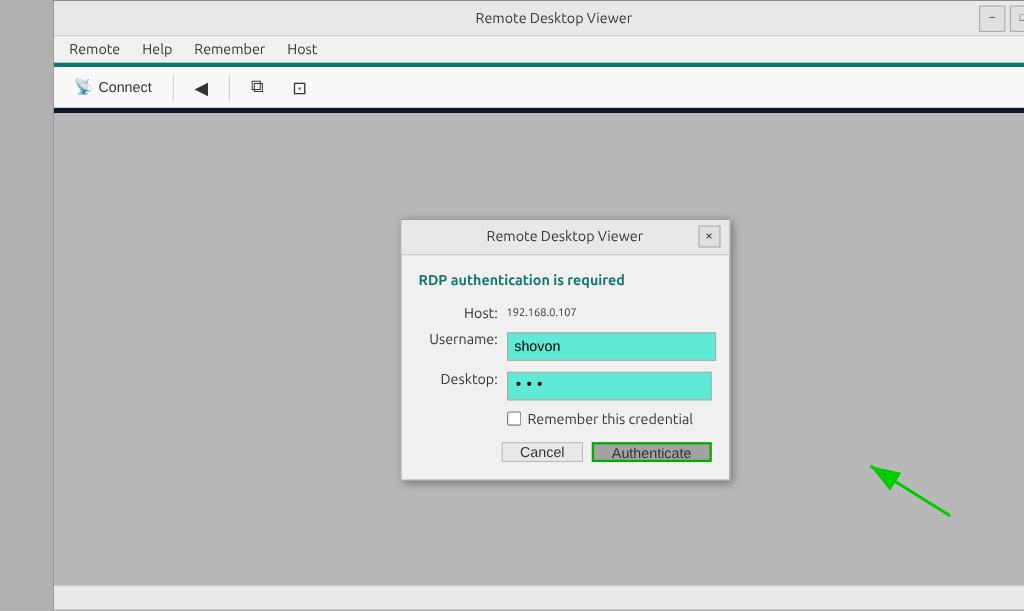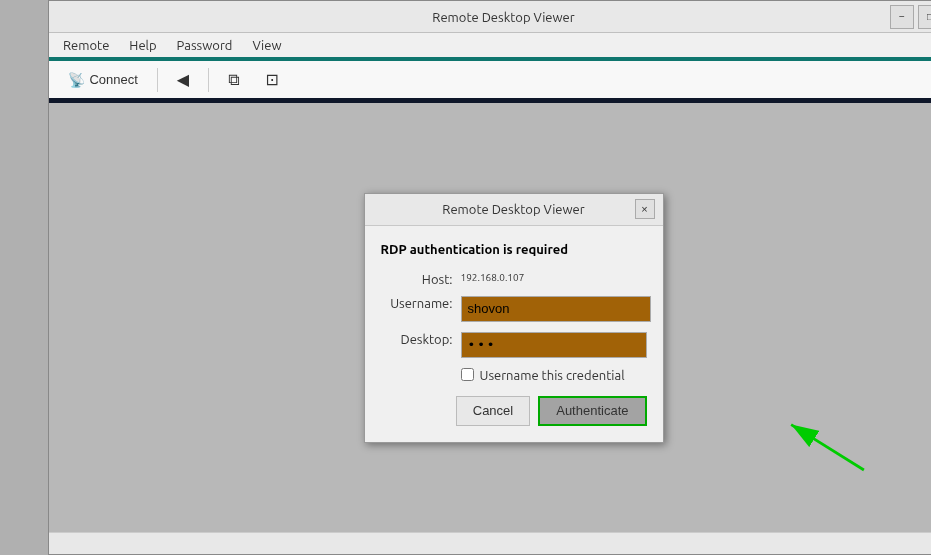--- a/index.html
+++ b/index.html
@@ -162,21 +162,21 @@
       color: #333;
     }
 
     .dialog-body {
       padding: 16px 16px 12px 16px;
     }
 
     .dialog-header-text {
       font-size: 13px;
       font-weight: bold;
-      color: #000000;
+      color: #0f766e;
       margin-bottom: 16px;
     }
 
     .form-row {
       display: flex;
       align-items: flex-start;
       margin-bottom: 10px;
     }
 
     .form-label {
@@ -185,21 +185,21 @@
       padding-right: 8px;
       font-size: 13px;
       color: #333;
       flex-shrink: 0;
     }
 
     .form-input {
       flex: 1;
       height: 26px;
       border: 1px solid #aaa;
-      background: #a16207;
+      background: #5eead4;
       padding: 0 6px;
       font-size: 13px;
       outline: none;
     }
 
     .password-input {
       font-family: 'DejaVu Sans', Arial, sans-serif;
       letter-spacing: 2px;
     }
 
@@ -221,21 +221,21 @@
     }
 
     .dialog-buttons {
       display: flex;
       justify-content: flex-end;
       gap: 8px;
       padding-bottom: 4px;
     }
 
     .btn {
-      height: 30px;
+      height: 18px;
       padding: 0 16px;
       border: 1px solid #bbb;
       background: #e8e8e8;
       cursor: pointer;
       font-size: 13px;
       color: #333;
     }
 
     .btn-primary {
       background: #a3a3a3;
@@ -278,22 +278,22 @@
     <div class="title-bar-controls">
       <button class="title-bar-btn">−</button>
       <button class="title-bar-btn">□</button>
       <button class="title-bar-btn">×</button>
     </div>
   </div>
 
   <div class="menu-bar">
     <span class="menu-item">Remote</span>
     <span class="menu-item">Help</span>
-    <span class="menu-item">Password</span>
-    <span class="menu-item">View</span>
+    <span class="menu-item">Remember</span>
+    <span class="menu-item">Host</span>
   </div>
 
   <div class="toolbar">
     <button class="toolbar-btn">
       <span class="toolbar-icon icon-connect"></span>
       <span>Connect</span>
     </button>
     <div class="toolbar-separator"></div>
     <button class="toolbar-btn">
       <span style="font-size:16px;">◀</span>
@@ -332,21 +332,21 @@
         </div>
 
         <div class="form-row">
           <span class="form-label">Desktop:</span>
           <input class="form-input password-input" type="password" value="abc" style="">
         </div>
 
 
         <div class="checkbox-row">
           <input type="checkbox" id="remember-cb" style="">
-          <label for="remember-cb" class="checkbox-label">Username this credential</label>
+          <label for="remember-cb" class="checkbox-label">Remember this credential</label>
         </div>
 
         <div class="dialog-buttons">
           <button class="btn">Cancel</button>
           <button class="btn btn-primary">Authenticate</button>
         </div>
 
       </div>
     </div>
 

